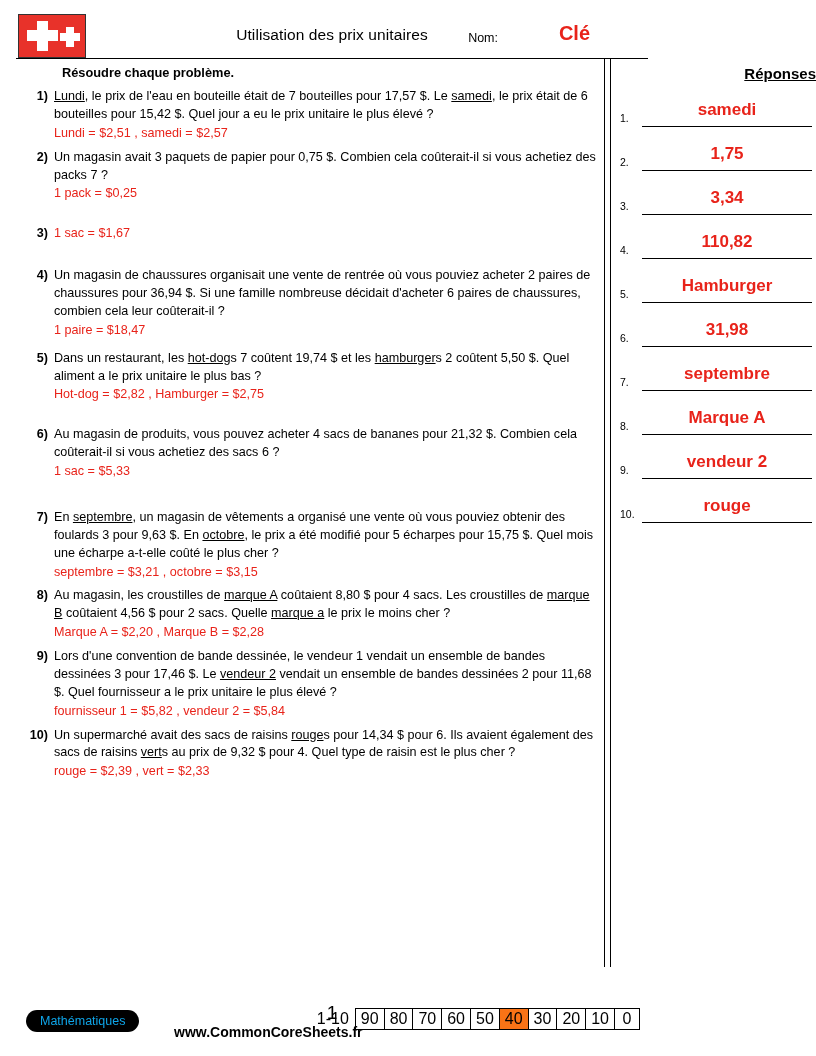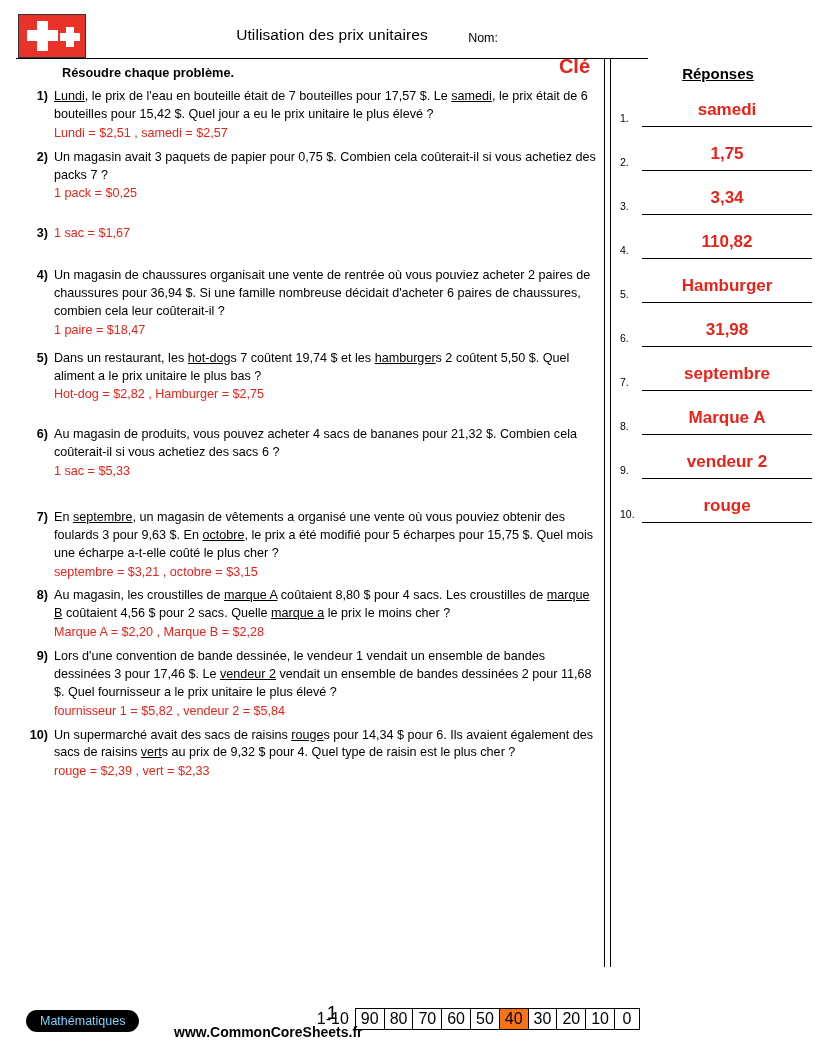--- a/index.html
+++ b/index.html
@@ -69,21 +69,20 @@
     position: absolute;
     right: 150px; top: 17px;
     font-size: 12.5px;
   }
   .name-value {
     position: absolute;
     right: 58px; top: 8px;
     font-size: 20px;
     font-weight: bold;
     color: #e8231a;
-    margin-top: 33px;
   }
 
   
   .body-wrap {
     position: relative;
     margin-top: 2px;
     border-top: 1.5px solid #000;
     height: 908px;
   }
   .divider {
@@ -136,21 +135,21 @@
   }
   .u { text-decoration: underline; }
 
   
   .right-col {
     position: absolute;
     left: 604px; top: 0;
     width: 196px;
   }
   .answers-title {
-    text-align: center;
+    text-align: right;
     font-size: 15px;
     font-weight: bold;
     text-decoration: underline;
     margin: 6px 0 12px 0;
   }
   .ans-row {
     position: relative;
     height: 44px;
   }
   .ans-row .idx {
@@ -175,21 +174,21 @@
   
   .footer {
     position: absolute;
     left: 16px; right: 16px; bottom: 8px;
     height: 46px;
   }
   .brand-pill {
     position: absolute;
     left: 10px; top: 8px;
     background: #000;
-    color: #7dd3fc;
+    color: #0ea5e9;
     border-radius: 12px;
     padding: 4px 14px;
     font-size: 12.5px;
   }
   .site {
     position: absolute;
     left: 158px; top: 22px;
     font-size: 14px;
     font-weight: bold;
   }

